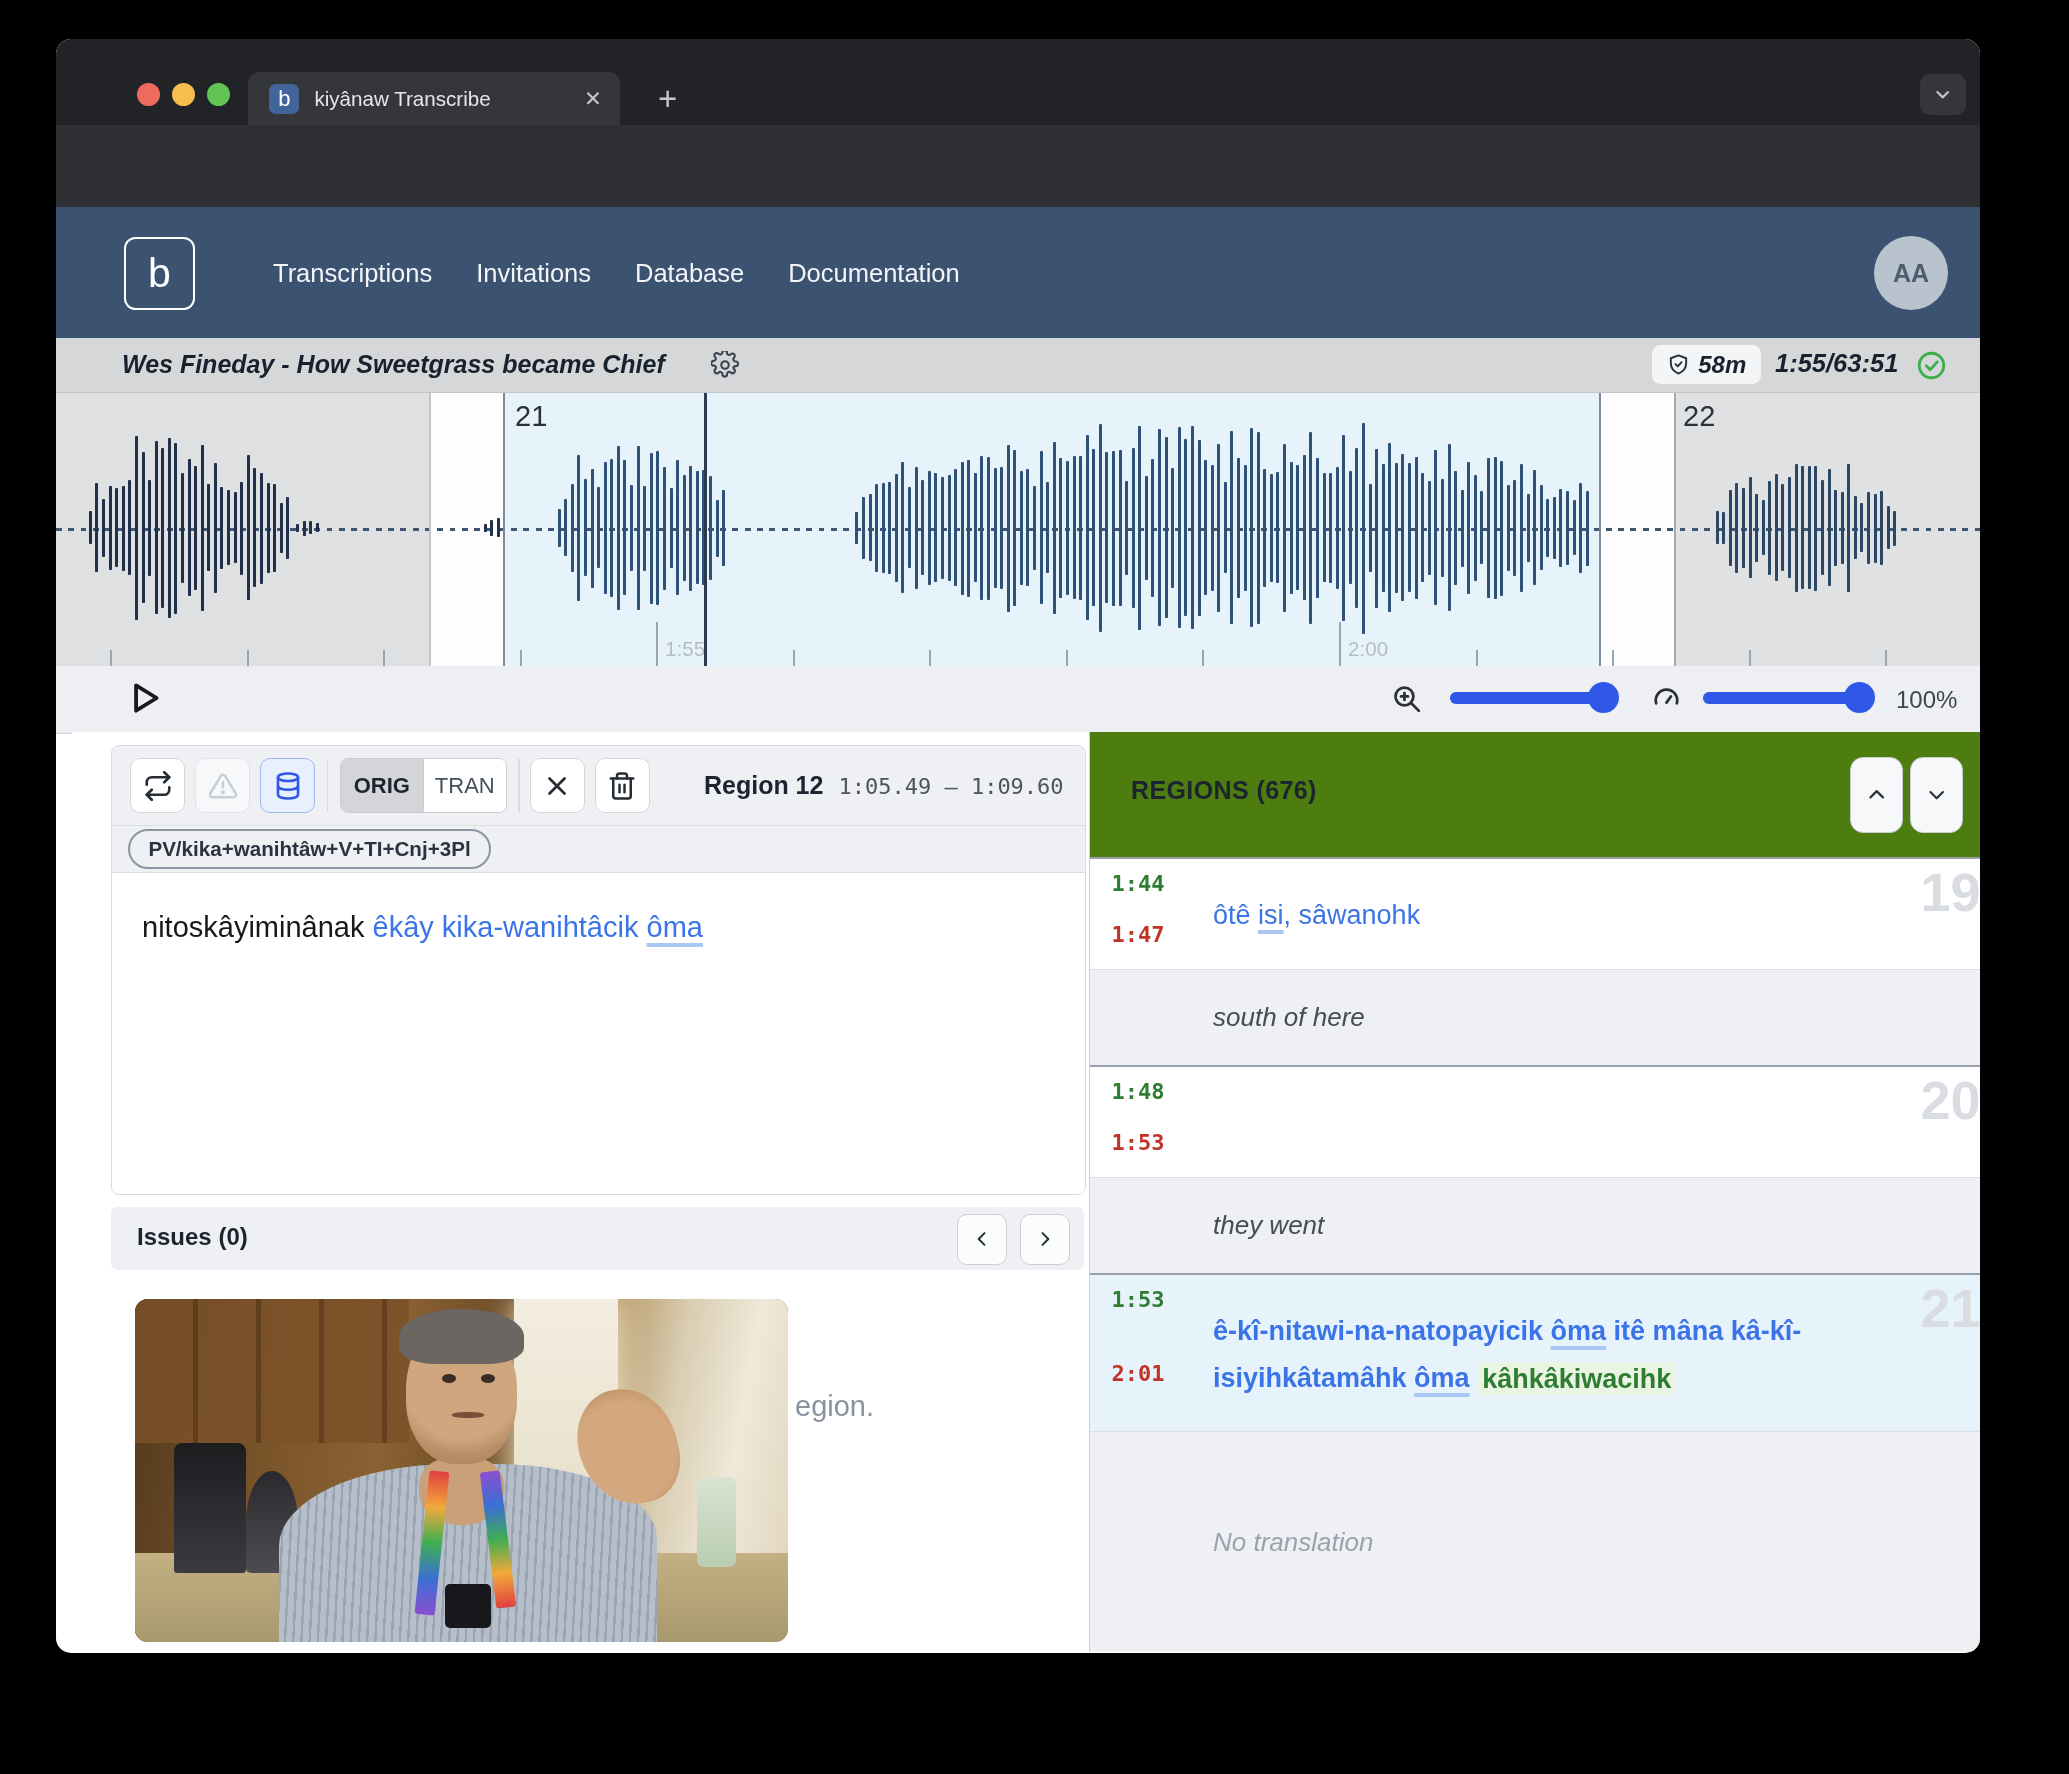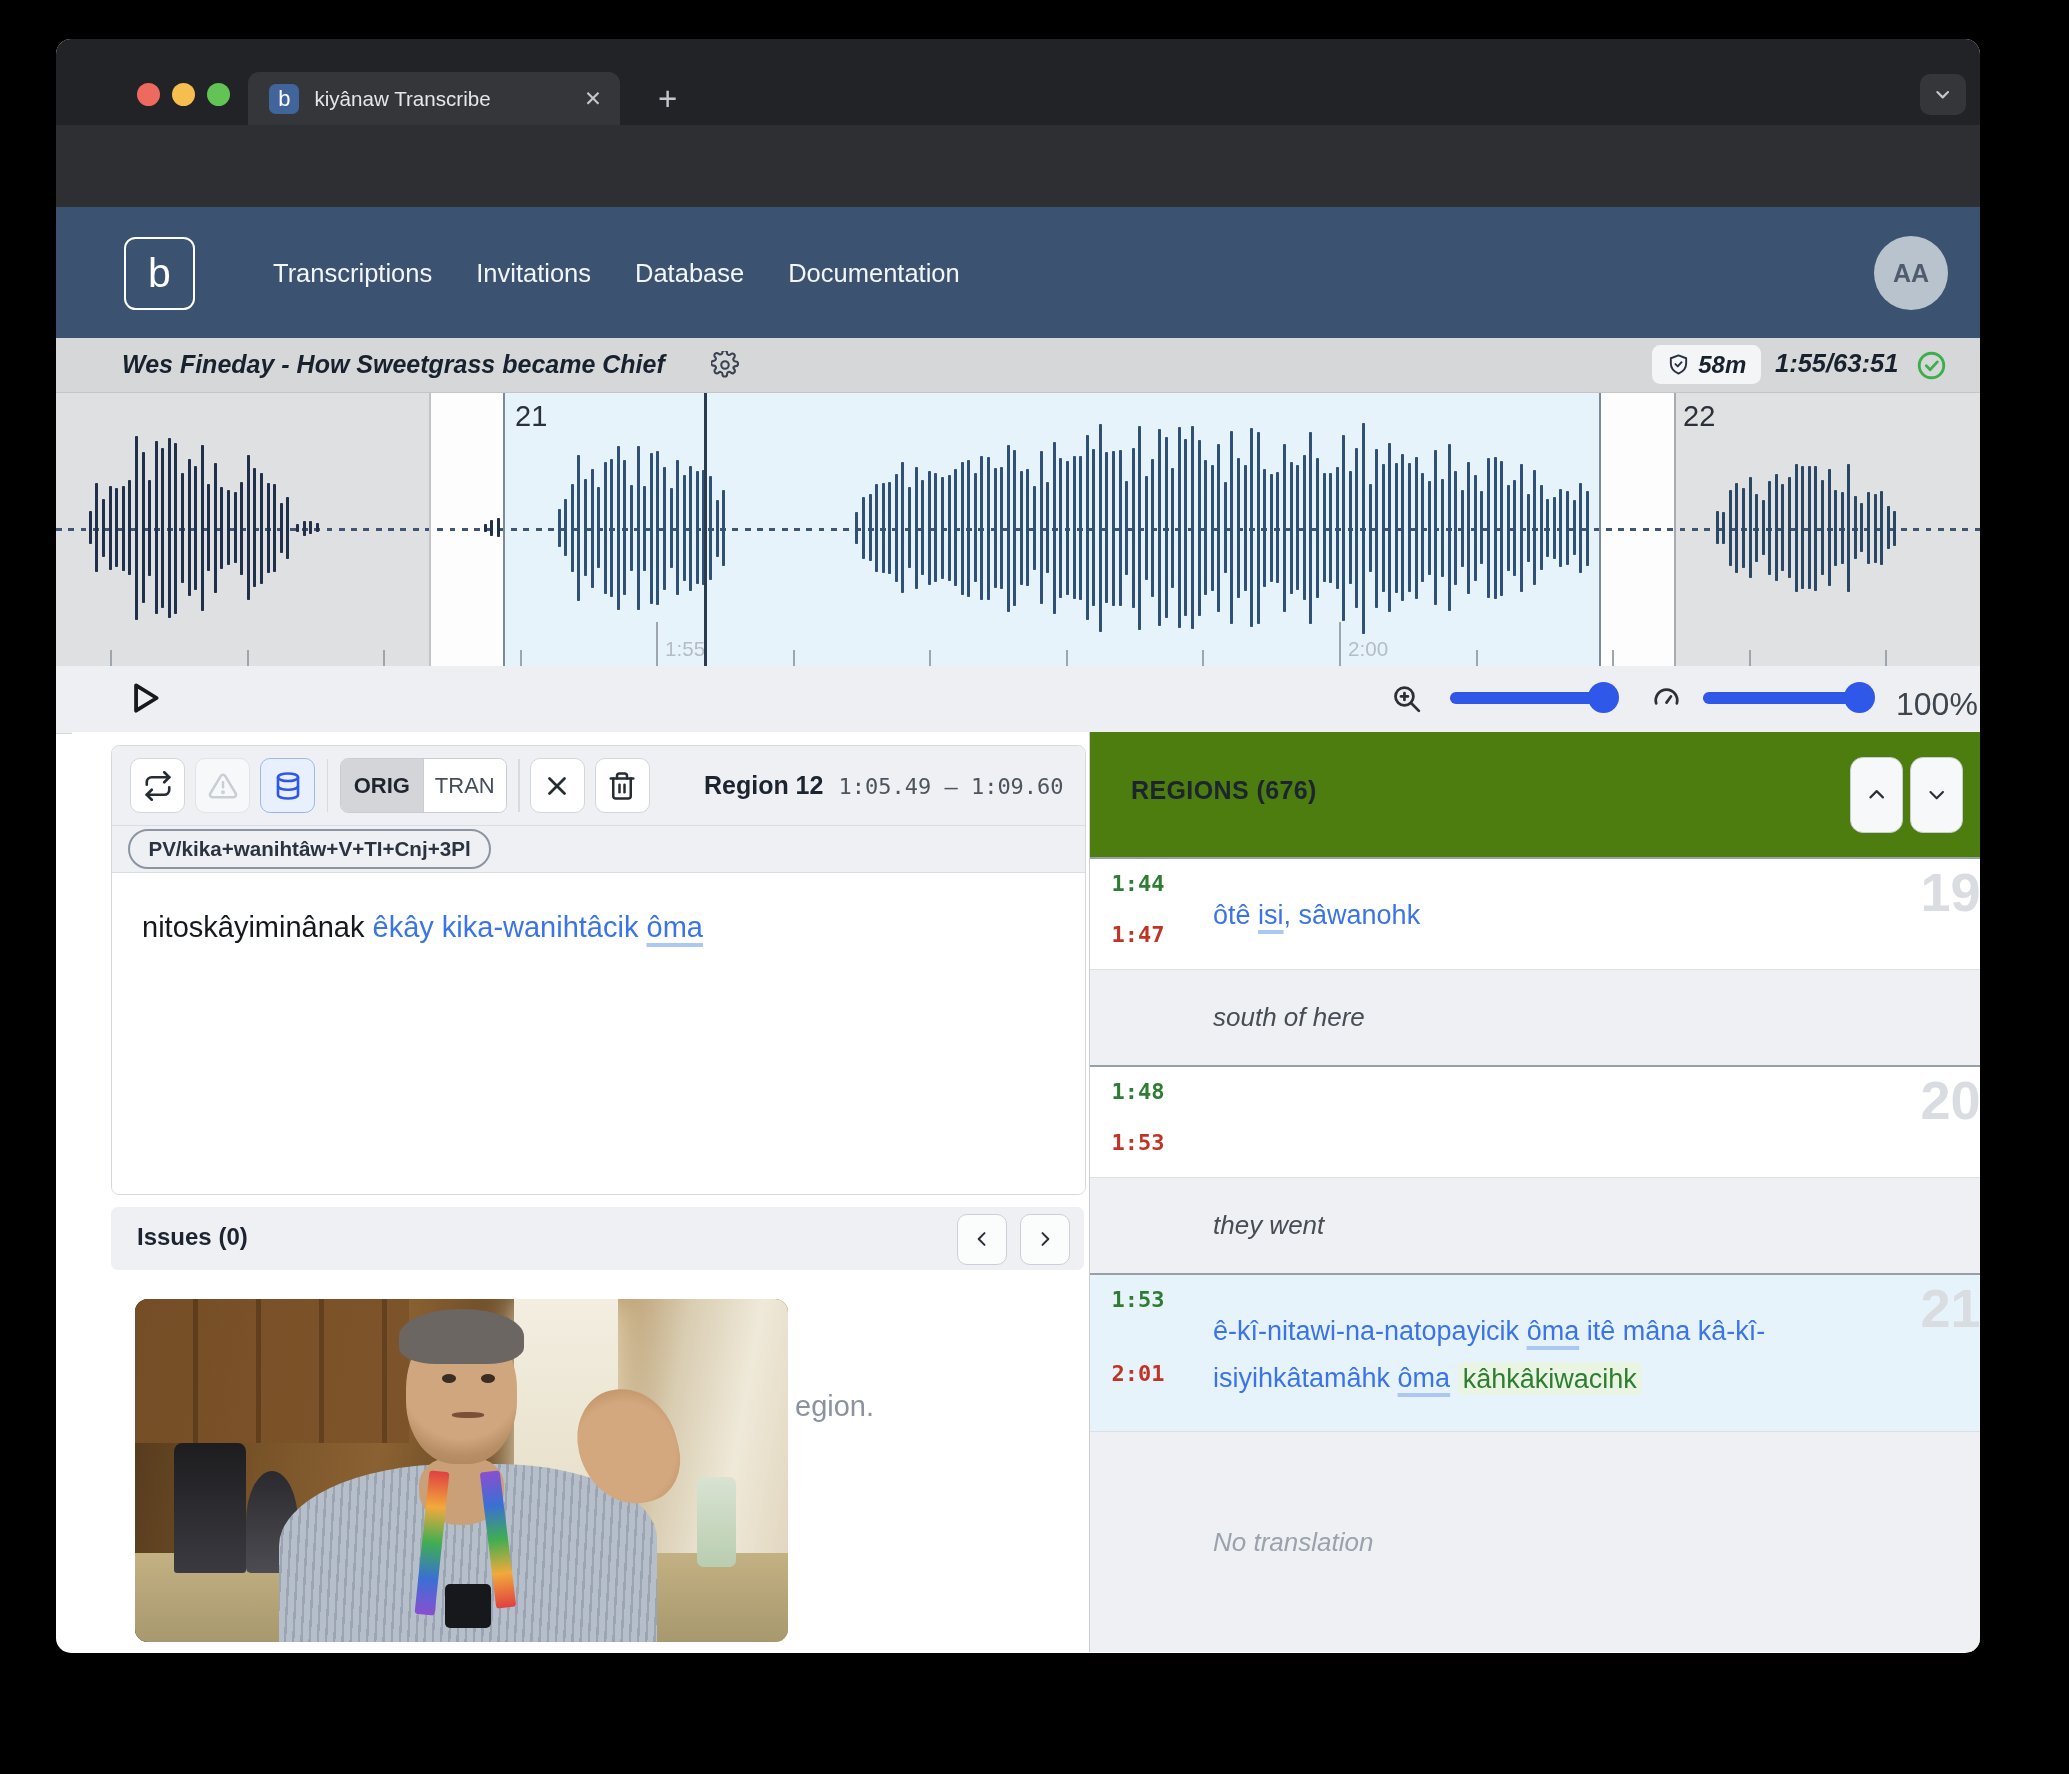--- a/index.html
+++ b/index.html
@@ -49,21 +49,21 @@
   .tick{position:absolute;bottom:0;width:1.6px;background:#9ea6ad;}
   .ticklabel{position:absolute;bottom:5px;font-size:20.6px;color:#b4bdc6;}
   .rlabel{position:absolute;top:6.6px;font-size:29px;color:#2b3139;}
   .playhead{position:absolute;top:0;width:2.5px;height:100%;background:#2b3b4e;}
   
   .controls{position:absolute;left:0;top:627px;width:100%;height:67px;background:#edeff3;border-bottom:1.6px solid #d4d7db;}
   .playbtn{position:absolute;left:69px;top:13px;width:38px;height:38px;color:#17191d;}
   .c-ic{position:absolute;top:16.4px;width:33px;height:33px;color:#2c3036;}
   .slider{position:absolute;top:26px;height:11.5px;border-radius:5.8px;background:#2f58e8;}
   .thumb{position:absolute;top:-10px;width:31px;height:31px;border-radius:50%;background:#2f58e8;}
-  .pct{position:absolute;left:1840px;top:20px;font-size:32px;color:#3f454d;}
+  .pct{position:absolute;left:1840px;top:20px;font-size:24px;color:#3f454d;}
   
   .main{position:absolute;left:16px;top:693px;width:2004px;height:920px;background:#fff;}
   .paneR{position:absolute;left:1017px;top:0;width:907px;height:920px;background:#4d7c0f;border-left:1.6px solid #cbced3;display:flex;flex-direction:column;}
   
   .card{position:absolute;left:39px;top:13px;width:973px;height:448px;border:1.6px solid #d5d8dd;border-radius:8.2px;overflow:hidden;background:#fff;display:flex;flex-direction:column;}
   .ed-toolbar{height:79px;background:#eef0f4;display:flex;align-items:center;padding-left:8.2px;border-bottom:0.8px solid #dadde1;}
   .btn64{width:53px;height:53px;background:#fff;border:1.6px solid #d3d7dc;border-radius:10px;display:flex;align-items:center;justify-content:center;color:#262c33;margin-left:10px;flex:none;}
   .btn64 svg{width:30px;height:30px;}
   .btn-warn{color:#c9ced5;border-color:#e0e3e7;background:#f7f8f9;}
   .btn-db{background:#e9f0fd;border-color:#9cb8f0;color:#2f58e8;}
@@ -99,21 +99,21 @@
   .rlist{flex:1;display:flex;flex-direction:column;overflow:hidden;}
   .r-partial{height:20px;background:#fff;overflow:hidden;position:relative;flex:none;}
   .r-partial span{position:absolute;left:21.4px;top:-10px;font-family:"DejaVu Sans Mono",monospace;font-weight:bold;font-size:22px;color:#c03326;}
   .r-row{position:relative;background:#fff;border-top:2.5px solid #97a0a8;min-height:110px;flex:none;}
   .r-row.sel{background:#e7f3fb;min-height:156px;}
   .t-start,.t-end{position:absolute;left:21.4px;font-family:"DejaVu Sans Mono",monospace;font-weight:bold;font-size:22px;}
   .t-start{top:11.5px;color:#2e7d32;}
   .t-end{top:63px;color:#c03326;}
   .sel .t-end{top:86px;}
   .r-text{margin:33px 173px 20px 123px;font-size:27px;line-height:1.75;}
-  .sel .r-text{max-width:707px;}
+  .sel .r-text{max-width:707px;font-weight:bold;}
   .r-num{position:absolute;right:16.4px;top:1.6px;font-size:54px;font-weight:bold;color:#d9dde2;}
   .t-row{background:#eef0f3;border-top:0.8px solid #dcdfe3;min-height:95px;display:flex;align-items:center;padding-left:123px;font-style:italic;font-size:26px;color:#474d55;flex:none;}
   .t-row.muted{color:#99a2ad;}
   .t-row:last-child{flex:1;}
   svg{display:block;}
 </style>
 </head>
 <body>
 
 <div class="win">

